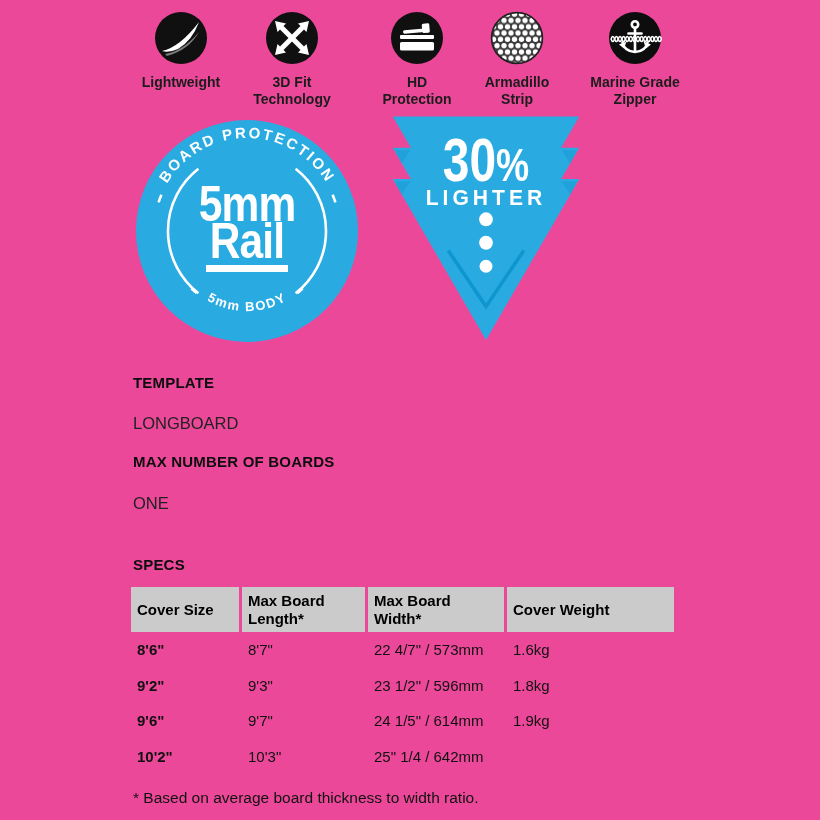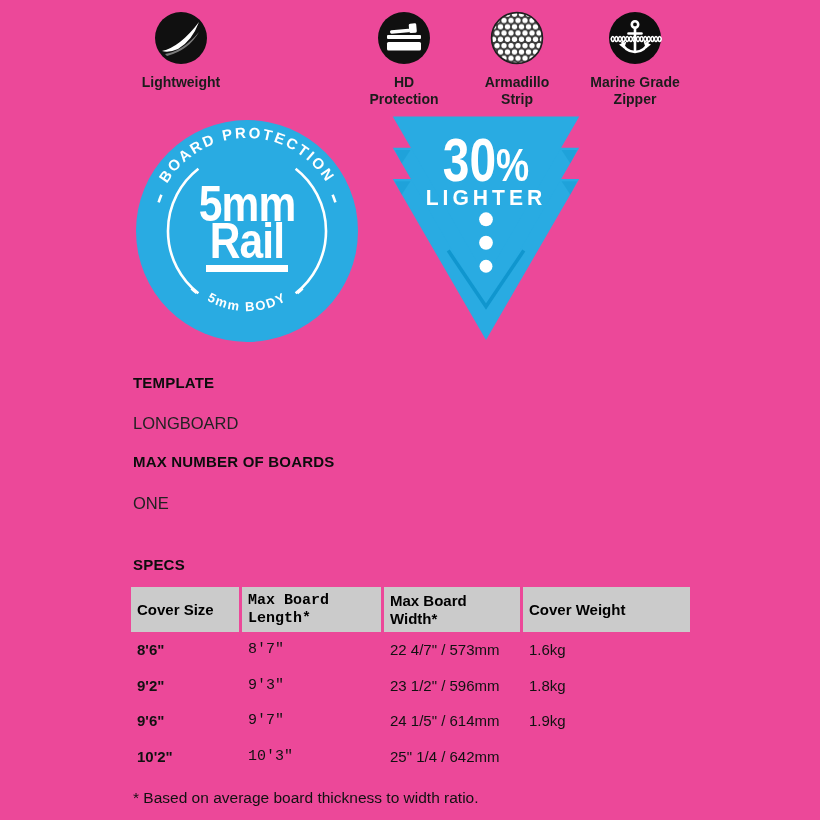--- a/index.html
+++ b/index.html
@@ -17,43 +17,57 @@
   .sec-value{position:absolute;left:133px;font-size:16.5px;color:#222;}
   
   .spec-table{position:absolute;left:131px;top:587px;width:562px;}
   .thead{display:flex;gap:3px;}
   .hcell{background:var(--thead-bg,#cbcbcb);height:45px;display:flex;align-items:center;
          padding:0 6px;box-sizing:border-box;font-size:15px;font-weight:bold;line-height:1.15;color:#000;}
   .trow{display:flex;gap:3px;}
   .tcell{height:35.5px;display:flex;align-items:center;padding:0 6px;box-sizing:border-box;
          font-size:15px;color:#111;}
   .c0{width:108px;}
-  .c1{width:139px;font-family:Liberation Mono, monospace;}
+  .c1{width:123px;}
   .c2{width:136px;}
   .c3{width:167px;}
   .trow .c0{font-weight:bold;}
   .footnote{position:absolute;left:133px;top:789px;font-size:15.5px;color:#111;}
   svg text{font-family:"Liberation Sans","DejaVu Sans",sans-serif;}
 </style>
 </head>
 <body>
 
 <div class="page">
 
   <div class="feature" style="left:116px;width:130px;">
     <svg class="ficon" viewBox="0 0 54 54">
       <circle cx="27" cy="27" r="26" fill="#101010"></circle>
       <path d="M11 43 Q29 40 45 21 Q35 39 13 45 Z" fill="#8d8d8d" opacity="0.85"></path>
       <path d="M8 40 Q26 36 45 11 Q38 30 24 38 Q15 42 8 40 Z" fill="#ffffff"></path>
     </svg>
     <div class="flabel">Lightweight</div>
   </div>
 
-
-  <div class="feature" style="left:361px;width:86px;">
+  <div class="feature" style="left:247px;width:90px;">
+    <svg class="ficon" viewBox="0 0 54 54">
+      <circle cx="27" cy="27" r="26" fill="#101010"></circle>
+      <g fill="#ffffff" stroke="none">
+        <path d="M16 16 L38 38" stroke="#ffffff" stroke-width="5"></path>
+        <path d="M38 16 L16 38" stroke="#ffffff" stroke-width="5"></path>
+        <polygon points="10,10 21,12.5 12.5,21"></polygon>
+        <polygon points="44,10 33,12.5 41.5,21"></polygon>
+        <polygon points="10,44 12.5,33 21,41.5"></polygon>
+        <polygon points="44,44 41.5,33 33,41.5"></polygon>
+      </g>
+    </svg>
+    <div class="flabel">3D Fit Technology</div>
+  </div>
+
+  <div class="feature" style="left:374px;width:86px;">
     <svg class="ficon" viewBox="0 0 54 54">
       <circle cx="27" cy="27" r="26" fill="#101010"></circle>
       <g fill="#ffffff">
         <rect x="10" y="24" width="34" height="4" rx="1"></rect>
         <rect x="10" y="31" width="34" height="8.5" rx="1.5"></rect>
         <rect x="13" y="18.5" width="20" height="3.5" rx="1.5" transform="rotate(-5 23 20)"></rect>
         <rect x="32" y="12.5" width="7.5" height="9.5" rx="1.5" transform="rotate(-5 35 17)"></rect>
       </g>
     </svg>
     <div class="flabel">HD Protection</div>

